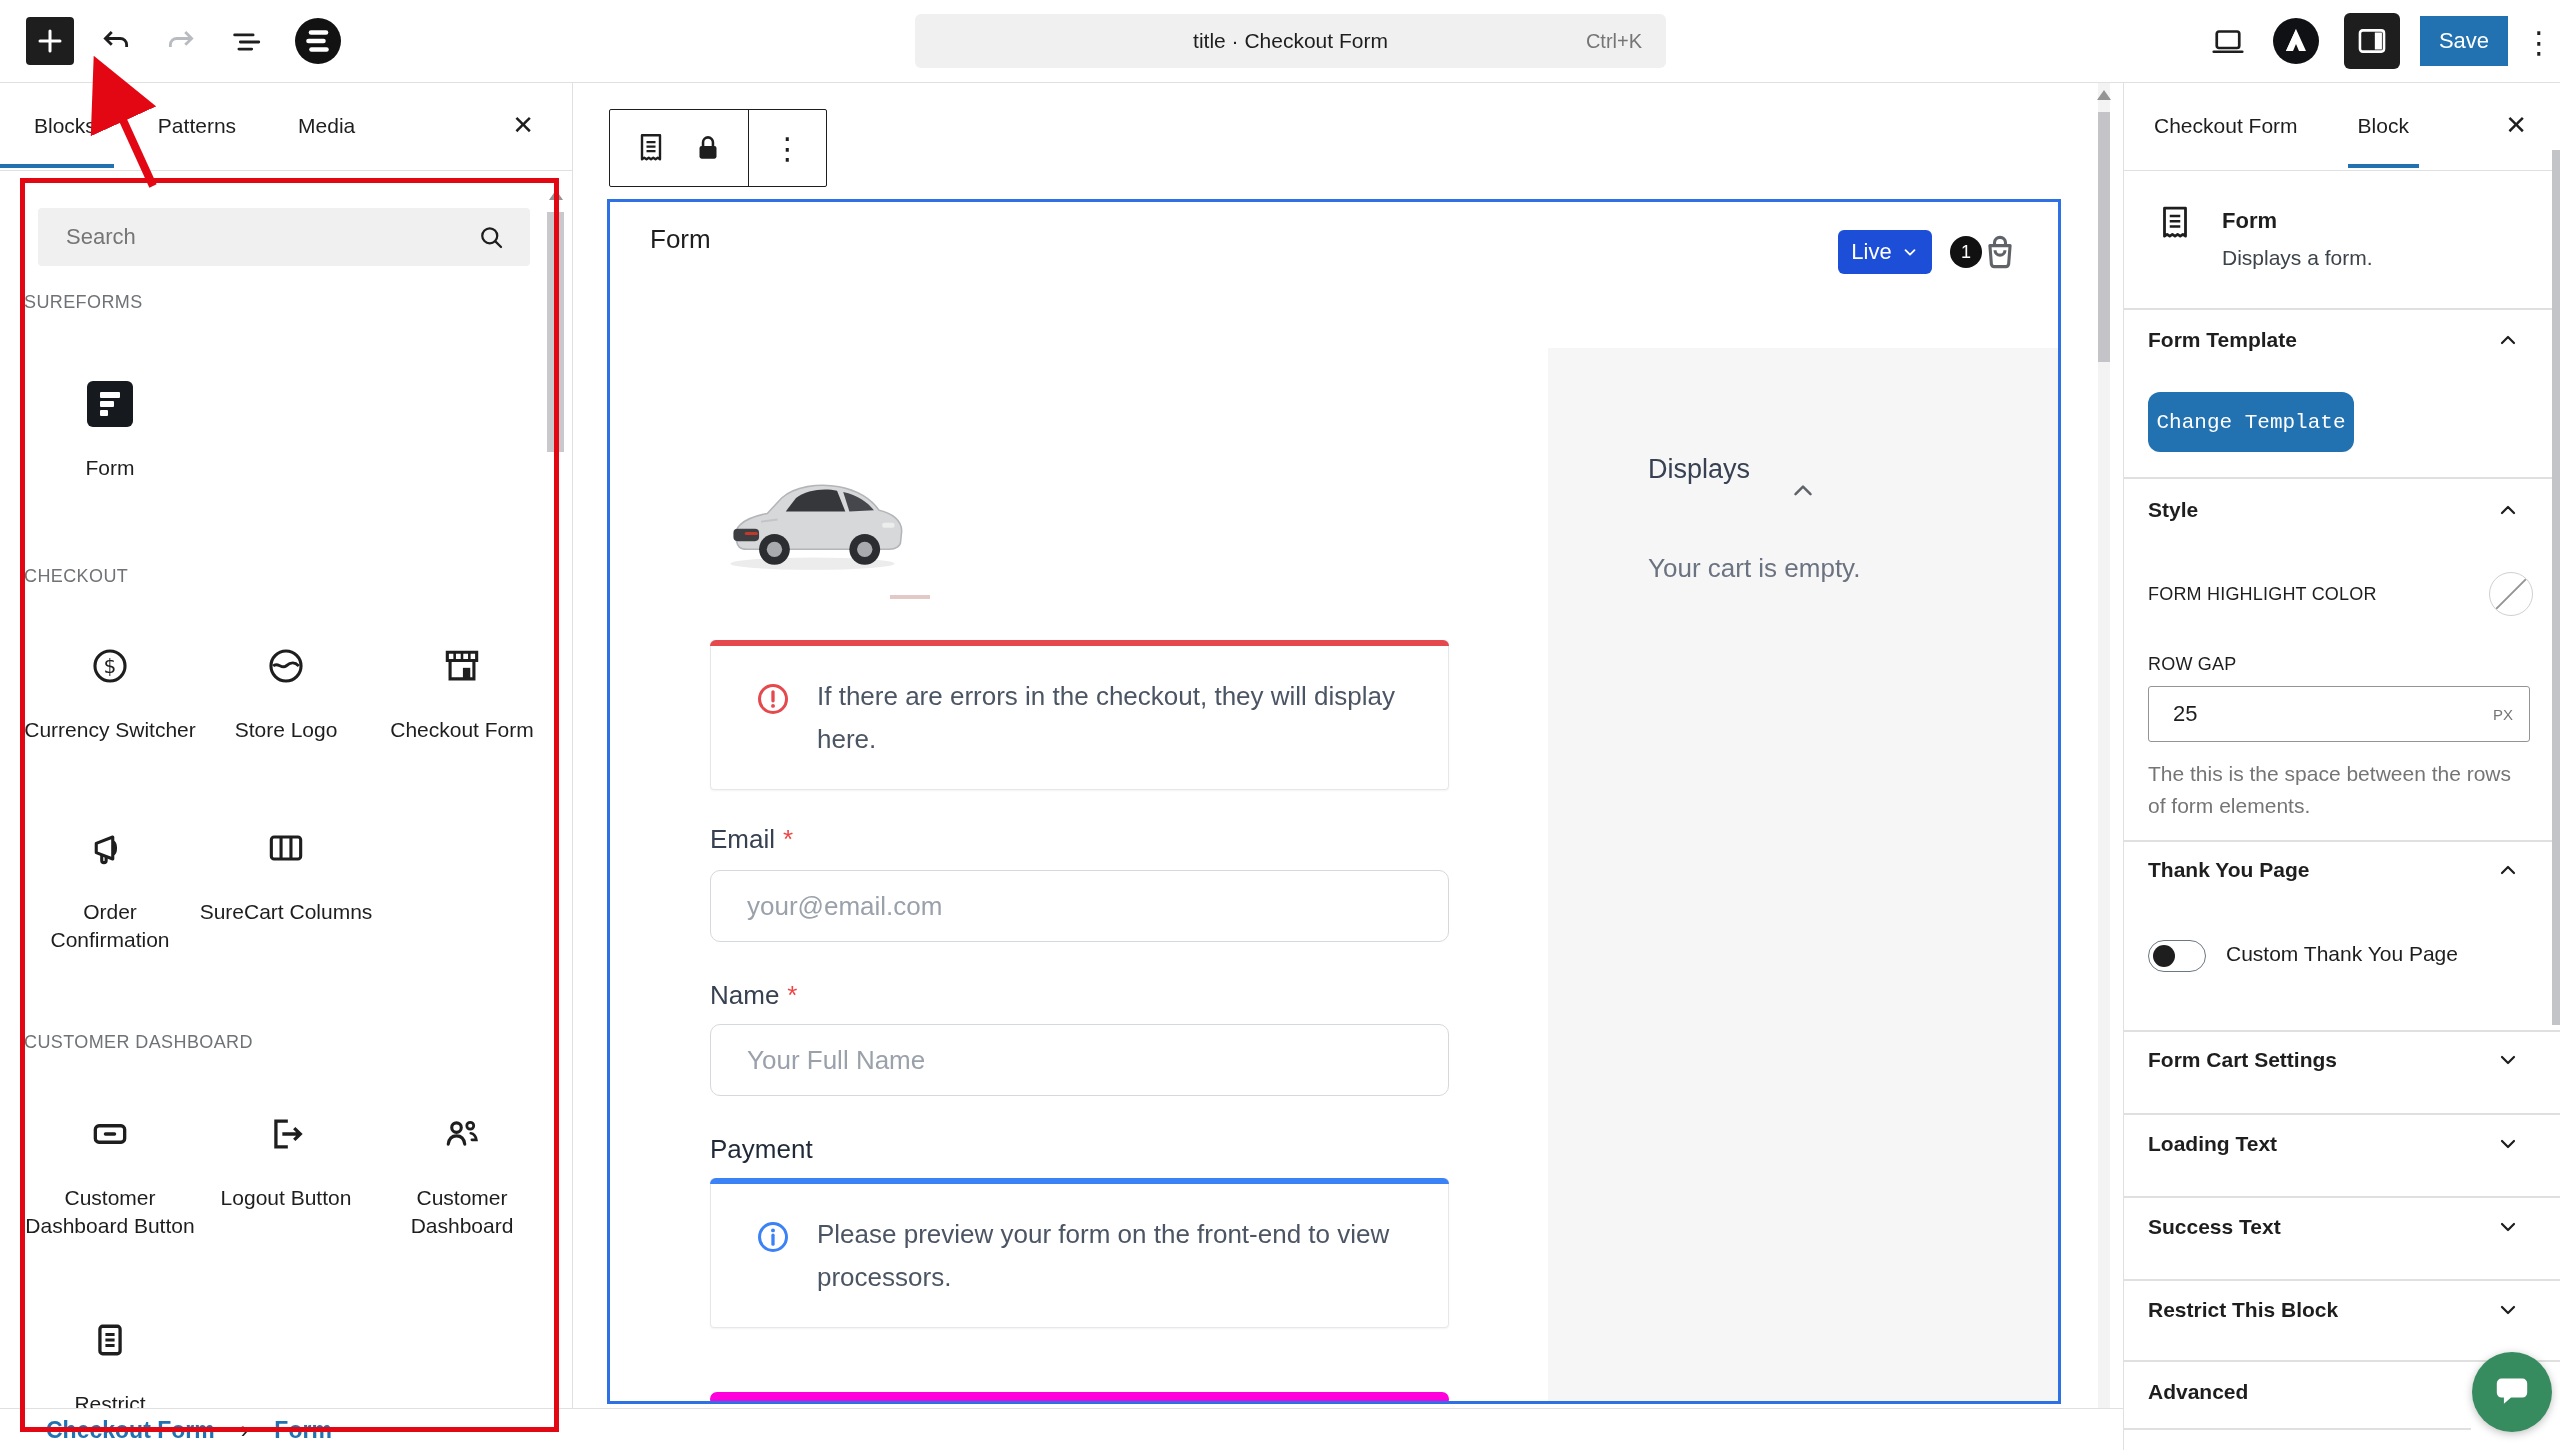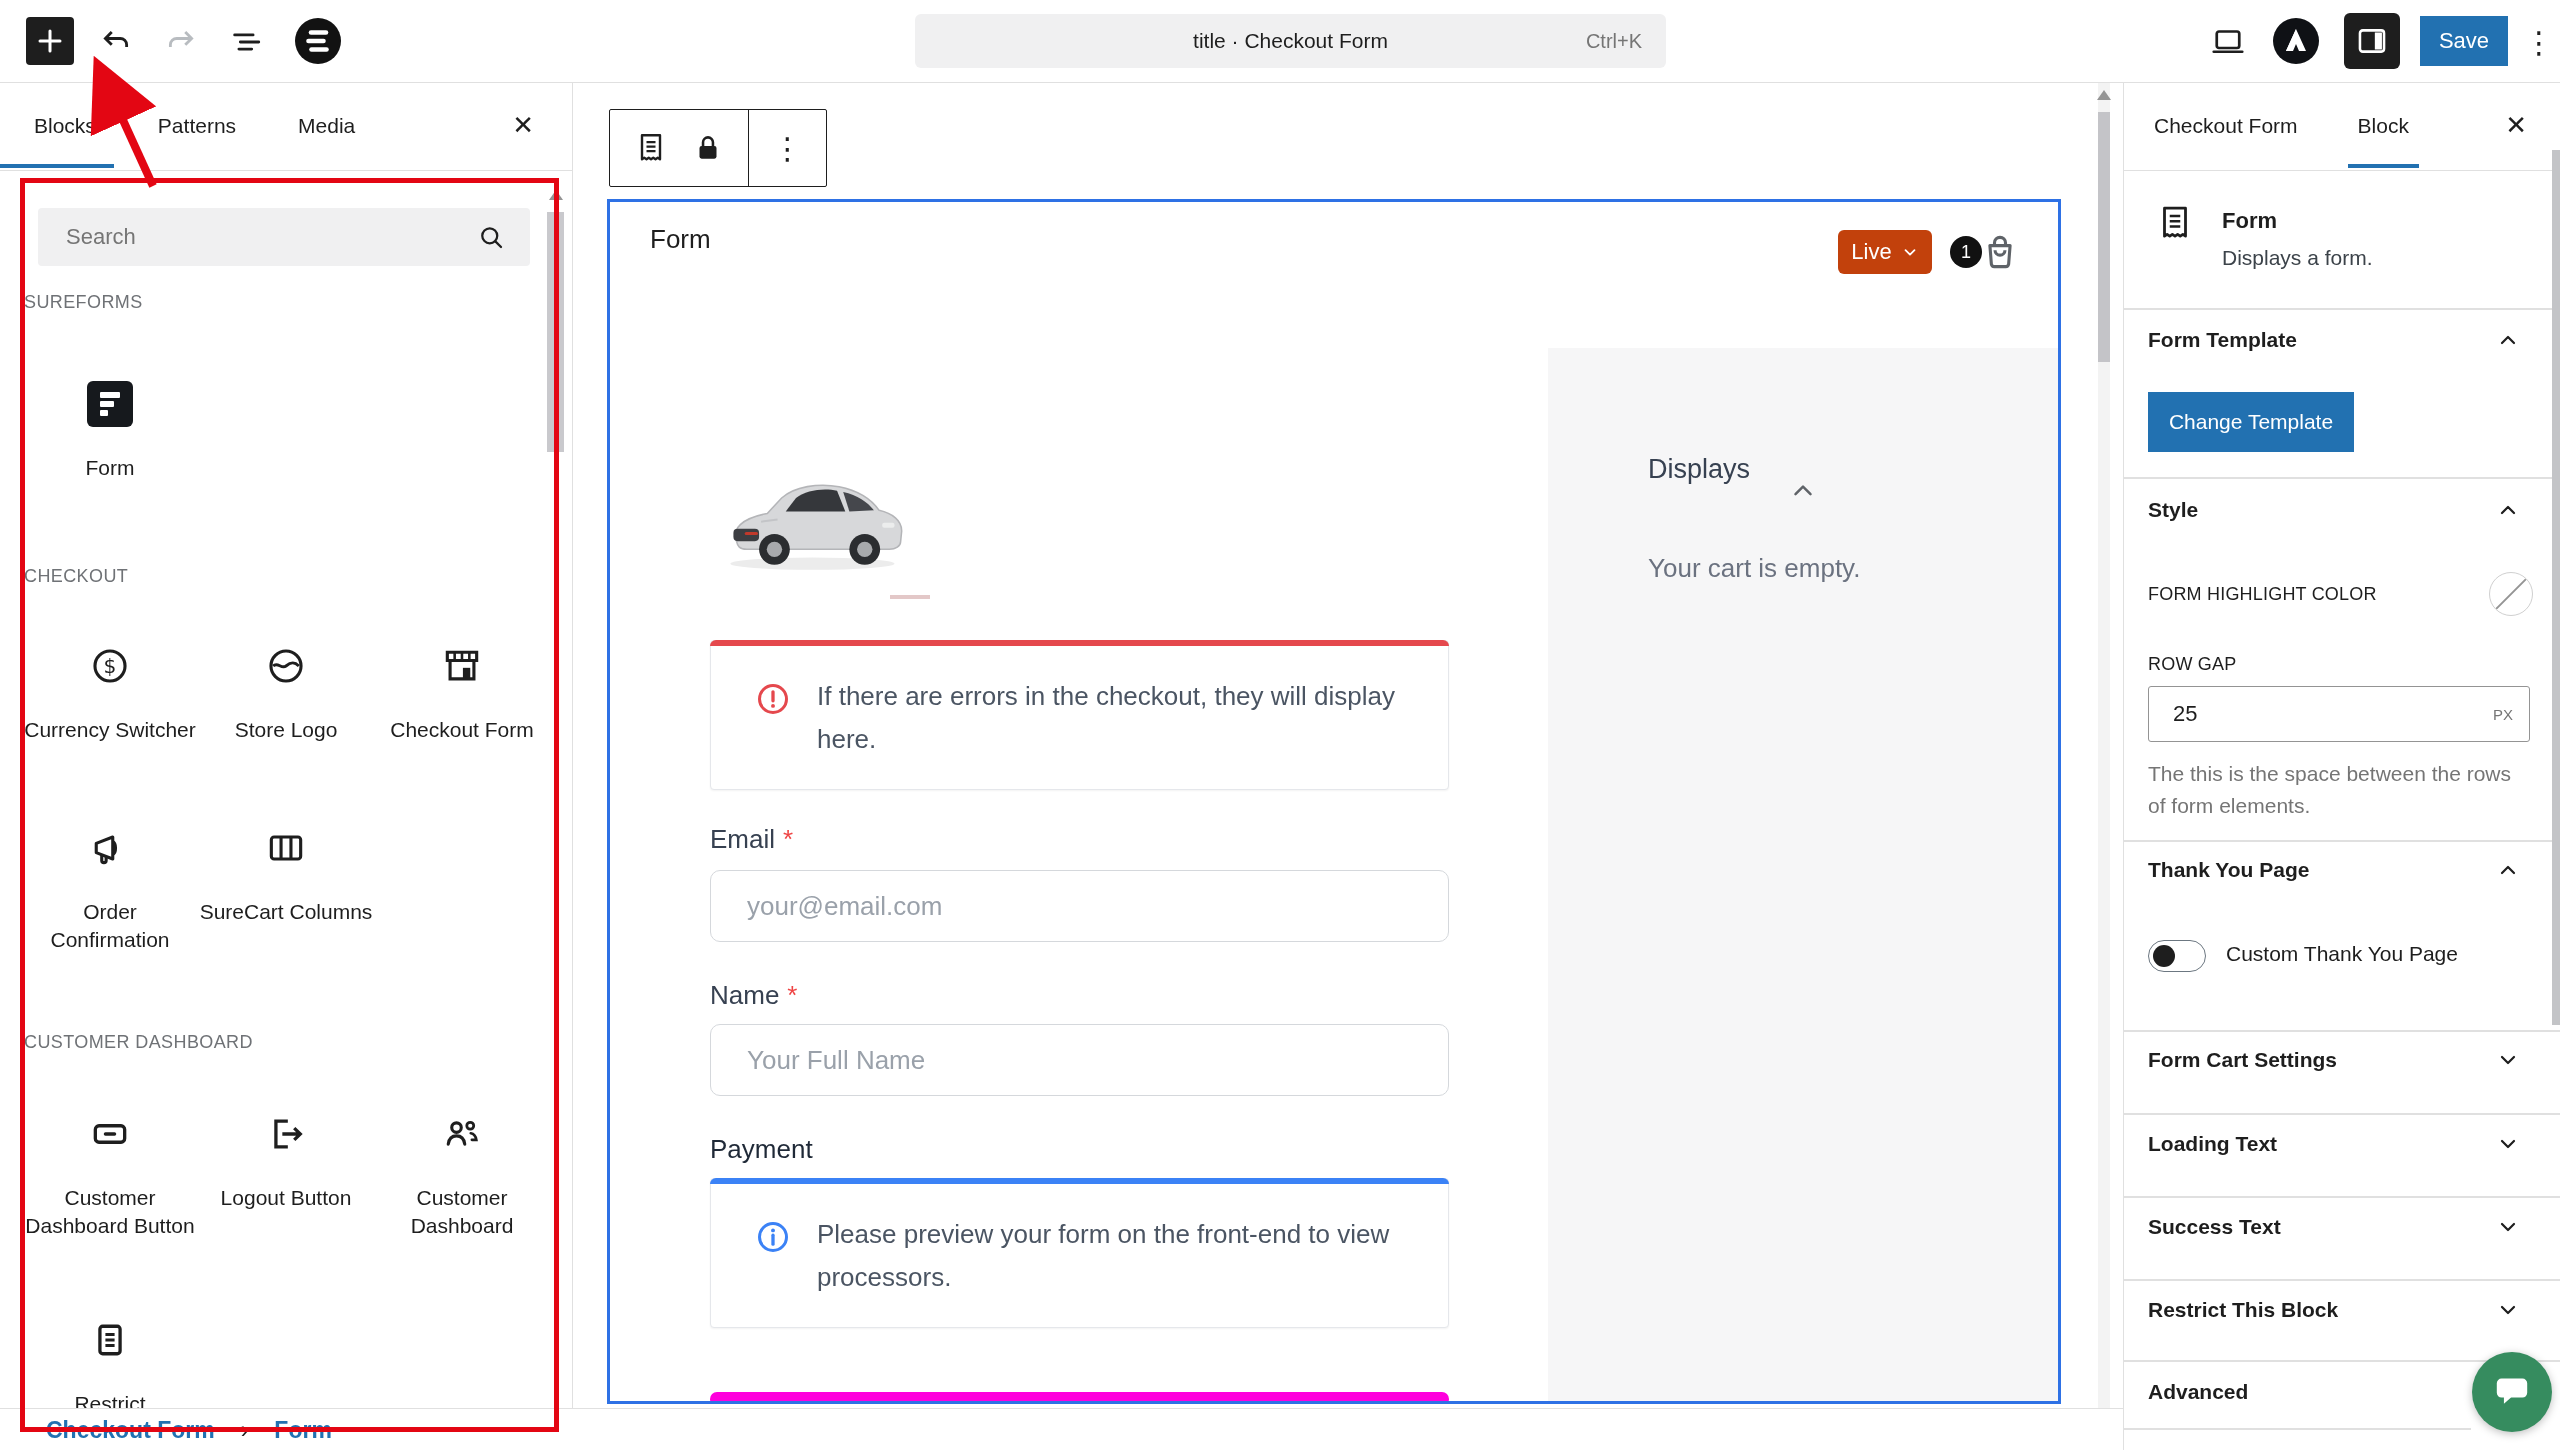--- a/index.html
+++ b/index.html
@@ -34,21 +34,21 @@
   .sb-scroll-thumb{position:absolute;background:#c9c9cd;border-radius:0px;}
   .sb-arrow{position:absolute;width:0;height:0;border-left:7px solid transparent;border-right:7px solid transparent;border-bottom:10px solid #949494;}
   
   #canvas{position:absolute;left:573px;top:82px;width:1550px;height:1326px;background:#fff;}
   #block-toolbar{position:absolute;left:36px;top:27px;width:216px;height:76px;background:#fff;border:1.5px solid #1e1e1e;border-radius:2px;display:flex;z-index:6;}
   #block-toolbar .grp{display:flex;align-items:center;justify-content:center;gap:22px;width:138px;border-right:1.5px solid #1e1e1e;}
   #block-toolbar .grp2{flex:1;display:flex;align-items:center;justify-content:center;}
   #doc{position:absolute;left:34px;top:117px;width:1448px;height:1199px;border:3px solid #2e71e5;background:#fff;overflow:hidden;}
   #summary-panel{position:absolute;left:938px;top:146px;right:0;bottom:0;background:#f6f6f7;}
   #form-label{position:absolute;left:40px;top:22px;font-size:26px;color:#1e1e1e;}
-  #live-btn{position:absolute;left:1228px;top:28px;width:94px;height:44px;background:#c2410c;border-radius:6px;display:flex;align-items:center;justify-content:center;gap:9px;color:#fff;font-size:22px;cursor:pointer;}
+  #live-btn{position:absolute;left:1228px;top:28px;width:94px;height:44px;background:#1d4ed8;border-radius:6px;display:flex;align-items:center;justify-content:center;gap:9px;color:#fff;font-size:22px;cursor:pointer;}
   #cart-badge{position:absolute;left:1340px;top:34px;width:32px;height:32px;border-radius:50%;background:#111;color:#fff;font-size:18px;display:flex;align-items:center;justify-content:center;z-index:2;}
   .field-label{position:absolute;left:100px;font-size:26px;color:#374151;}
   .req{color:#ef4444;margin-left:8px;}
   .tfield{position:absolute;left:100px;width:739px;height:72px;border:1.5px solid #d5d8dc;border-radius:10px;box-sizing:border-box;font-size:26px;color:#1e1e1e;padding:0 36px;font-family:inherit;outline:none;background:#fff;}
   .tfield::placeholder{color:#9aa1aa;}
   .notice-card{position:absolute;left:100px;width:739px;height:150px;background:#fff;border:1.5px solid #e5e7eb;border-radius:4px;box-shadow:0 1px 2px rgba(0,0,0,.05);box-sizing:border-box;}
   .notice-card .topbar-line{position:absolute;left:-1px;right:-1px;top:-1px;height:6px;border-radius:10px 10px 0 0;}
   .notice-card .body{position:absolute;left:44px;right:30px;top:34px;display:flex;gap:26px;}
   .notice-card .txt{font-size:26px;color:#4b5563;line-height:1.65;}
   #pink-bar{position:absolute;left:100px;top:1190px;width:739px;height:14px;background:#ff00dd;border-radius:7px;}
@@ -392,21 +392,21 @@
     <div class="abs" style="left:98px;top:126px;font-size:22px;font-weight:700;">Form</div>
     <div class="abs" style="left:98px;top:164px;font-size:21px;color:#3c434a;">Displays a form.</div>
 
     <div class="hdiv" style="top:226px;"></div>
     <div class="panel-row" style="top:236px;height:44px;">
       <span>Form Template</span>
       <svg class="chev up" viewBox="0 0 24 24">
           <path d="M6 9l6 6 6-6" fill="none" stroke="#1e1e1e" stroke-width="2.2" stroke-linecap="round" stroke-linejoin="round"></path>
         </svg>
     </div>
-    <div class="abs tool-btn" style="left:24px;top:310px;width:206px;height:60px;background:#2271b1;border-radius:0;color:#fff;font-size:21px;">
+    <div class="abs tool-btn" style="left:24px;top:310px;width:206px;height:60px;background:#2271b1;border-radius:12px;color:#fff;font-size:21px;font-family:Liberation Mono, monospace;">
       <span>Change Template</span>
     </div>
 
     <div class="hdiv" style="top:395px;"></div>
     <div class="panel-row" style="top:406px;height:44px;">
       <span>Style</span>
       <svg class="chev up" viewBox="0 0 24 24">
           <path d="M6 9l6 6 6-6" fill="none" stroke="#1e1e1e" stroke-width="2.2" stroke-linecap="round" stroke-linejoin="round"></path>
         </svg>
     </div>

